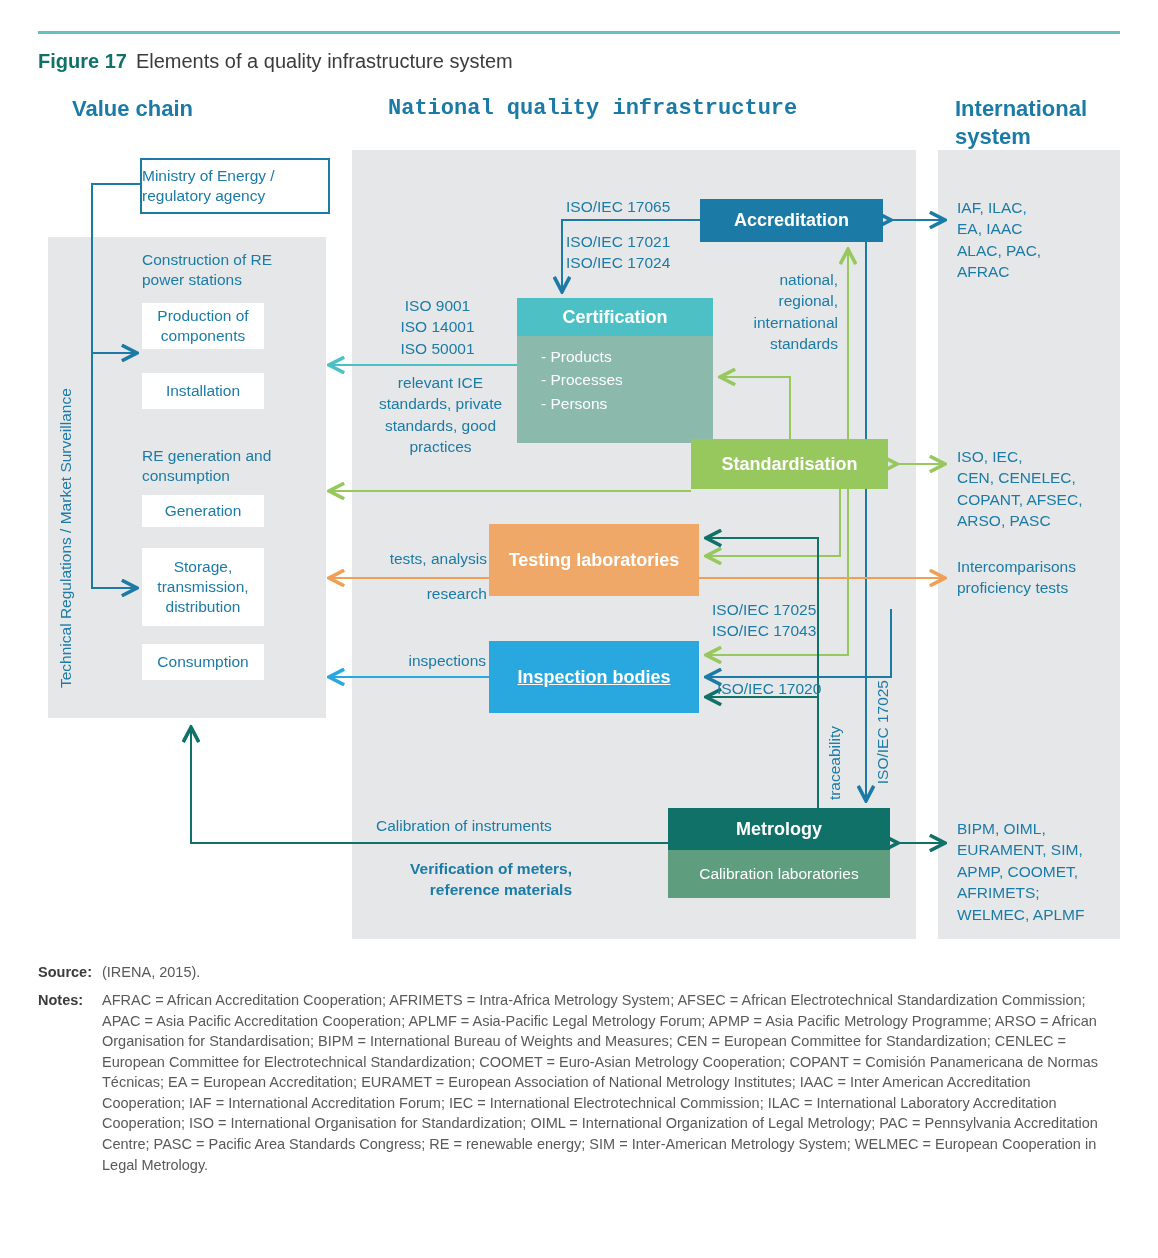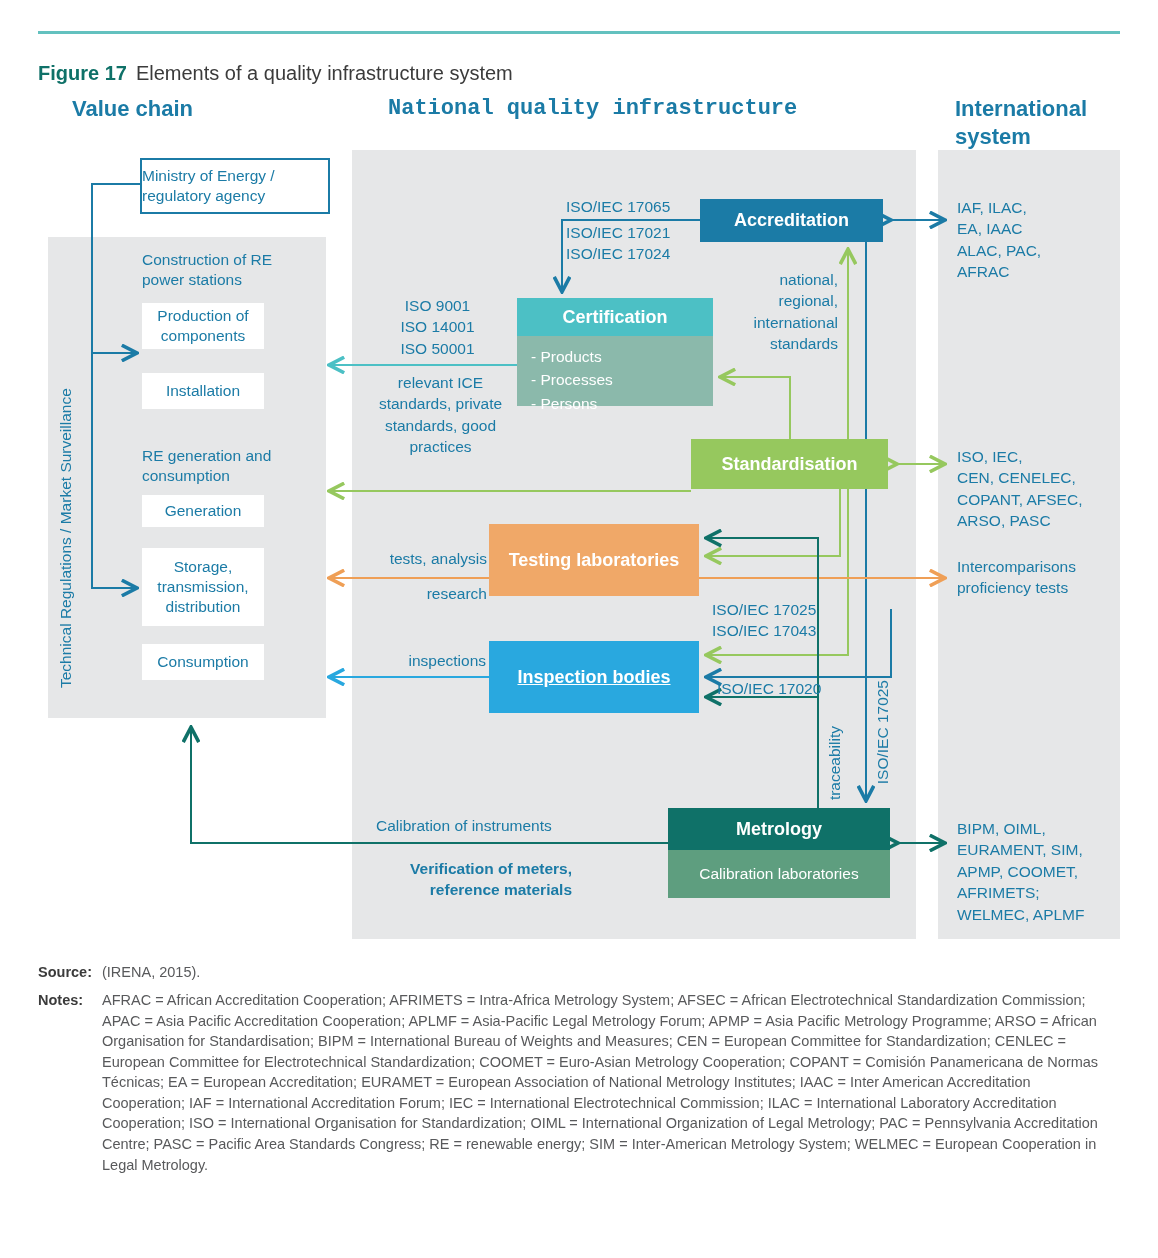--- a/index.html
+++ b/index.html
@@ -3,21 +3,21 @@
 <meta charset="utf-8">
 <style>
   html,body{margin:0;padding:0;background:#ffffff;}
   body{
     width:1158px;height:1258px;position:relative;
     font-family:"Liberation Sans","DejaVu Sans",sans-serif;
     color:#2e3436;
     -webkit-font-smoothing:antialiased;
   }
   .rule{position:absolute;left:38px;top:31px;width:1082px;height:3px;background:#63c1bf;}
-  .fig-head{position:absolute;left:38px;top:50px;font-size:20px;white-space:nowrap;margin-top:12px;}
+  .fig-head{position:absolute;left:38px;top:50px;font-size:20px;white-space:nowrap;}
   .fig-head .lbl{font-weight:bold;color:#0f7168;}
   .fig-head .ttl{color:#3b3b3b;margin-left:9px;}
 
   .col-head{position:absolute;font-size:22px;font-weight:bold;color:#1b7ba6;line-height:1.25;}
   #ch-value{left:72px;top:95px;}
   #ch-nqi{left:388px;top:95px;font-family:Liberation Mono, monospace;}
   #ch-intl{left:955px;top:95px;width:150px;}
 
   .panel{position:absolute;background:#e6e7e8;}
   #panel-value{left:48px;top:237px;width:278px;height:481px;}
@@ -44,33 +44,33 @@
   #vc-installation{left:142px;top:373px;width:122px;height:36px;}
   #vct-regeneration{left:142px;top:446px;width:175px;}
   #vc-generation{left:142px;top:495px;width:122px;height:32px;}
   #vc-storage{left:142px;top:548px;width:122px;height:78px;}
   #vc-consumption{left:142px;top:644px;width:122px;height:36px;}
 
   .nqi-box{position:absolute;display:flex;align-items:center;justify-content:center;
     color:#ffffff;font-weight:bold;font-size:18px;text-align:center;line-height:1.25;}
   #box-accreditation{left:700px;top:199px;width:183px;height:43px;background:#1b7ba6;}
   #box-certification-hd{left:517px;top:298px;width:196px;height:38px;background:#4cc0c5;}
-  #box-certification-bd{left:517px;top:336px;width:196px;height:70px;background:#8bb9ab;
+  #box-certification-bd{left:517px;top:336px;width:196px;height:107px;background:#8bb9ab;
     font-weight:normal;font-size:15.5px;justify-content:flex-start;align-items:flex-start;
-    text-align:left;padding:9px 0 0 14px;box-sizing:border-box;line-height:1.5;}
+    text-align:left;padding:9px 0 0 24px;box-sizing:border-box;line-height:1.5;}
   #box-standardisation{left:691px;top:439px;width:197px;height:50px;background:#96c85e;}
   #box-testing{left:489px;top:524px;width:210px;height:72px;background:#f0a868;}
   #box-inspection{left:489px;top:641px;width:210px;height:72px;background:#29a8df;text-decoration:underline;}
   #box-metrology-hd{left:668px;top:808px;width:222px;height:42px;background:#0f7168;}
   #box-metrology-bd{left:668px;top:850px;width:222px;height:48px;background:#5e9e7f;
     font-weight:normal;font-size:15.5px;}
 
   .ntext{position:absolute;color:#1b7ba6;font-size:15.5px;line-height:1.38;}
   #t-17065{left:566px;top:196px;}
-  #t-17021{left:566px;top:222px;text-align:right;}
+  #t-17021{left:566px;top:231px;text-align:right;}
   #t-isoset{left:380px;top:295px;width:115px;text-align:center;}
   #t-relevant{left:368px;top:372px;width:145px;text-align:center;}
   #t-nri{left:730px;top:269px;width:108px;text-align:right;}
   #t-tests{left:357px;top:548px;width:130px;text-align:right;}
   #t-research{left:357px;top:583px;width:130px;text-align:right;}
   #t-17025x{left:712px;top:599px;}
   #t-inspections{left:376px;top:650px;width:110px;text-align:right;}
   #t-17020{left:717px;top:678px;}
   #t-calib{left:376px;top:815px;}
   #t-verif{left:392px;top:858px;width:180px;text-align:right;font-weight:bold;}

